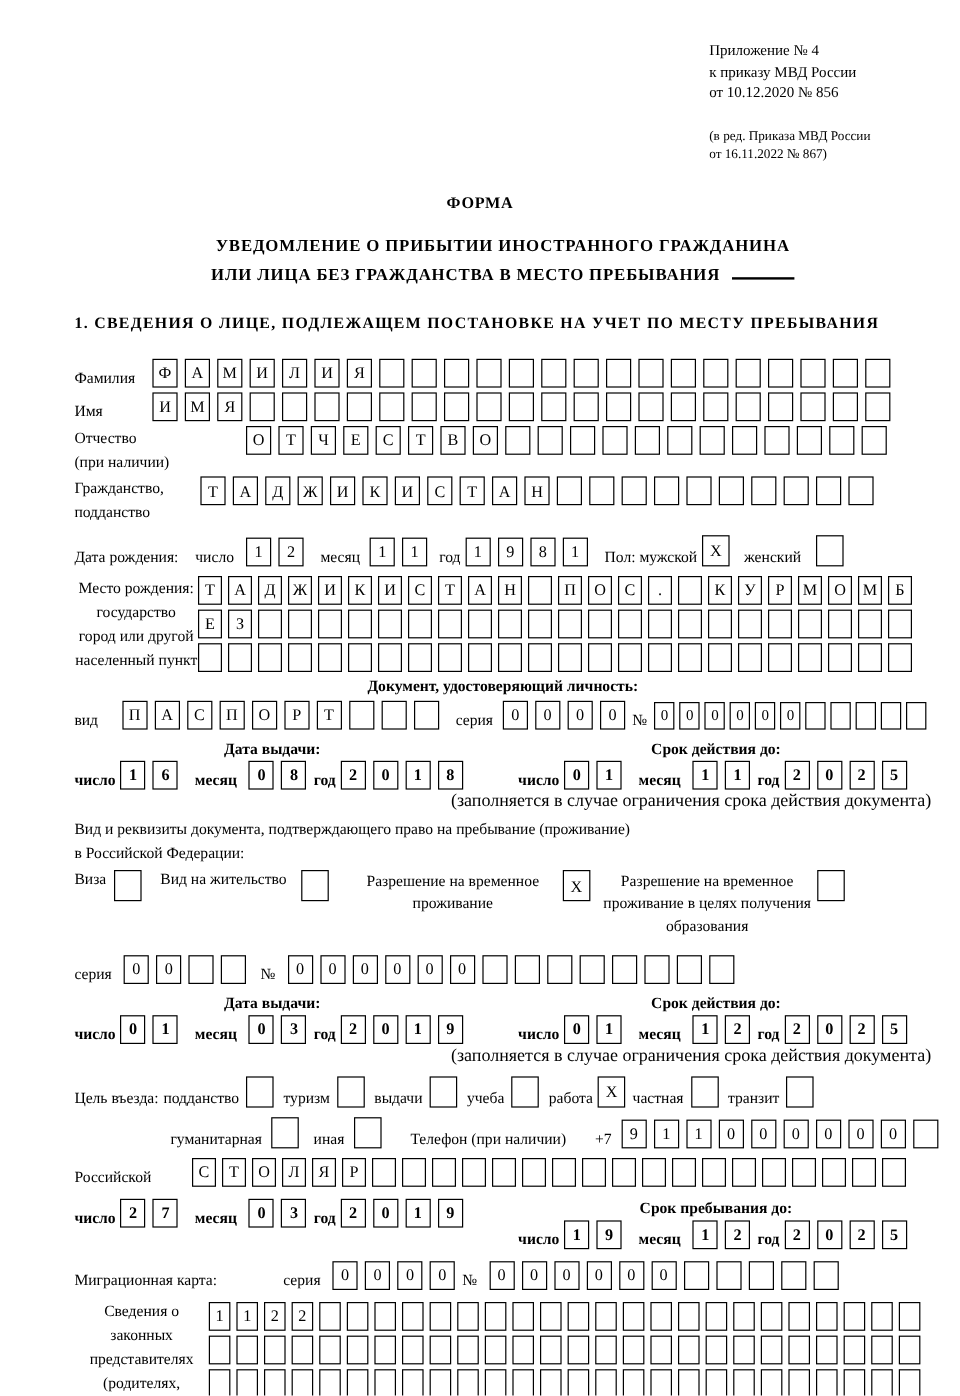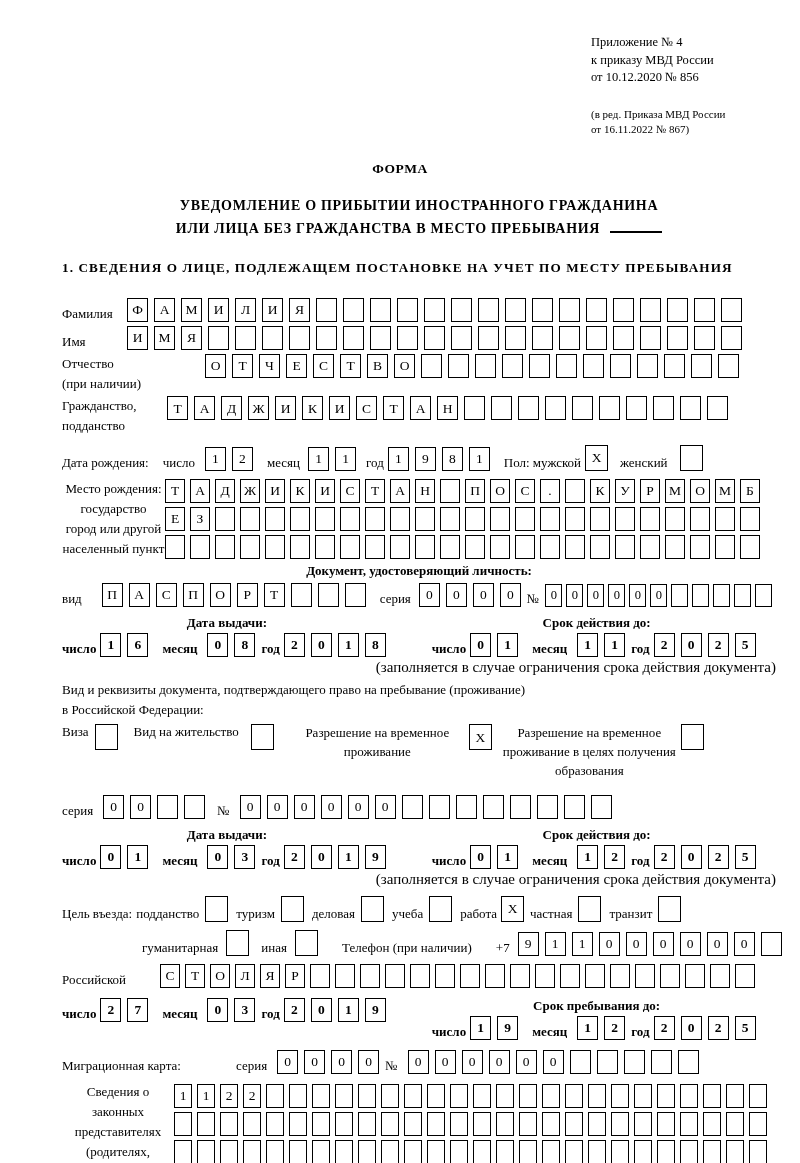--- a/index.html
+++ b/index.html
@@ -495,21 +495,21 @@
   <div class="row mt8">
     <span class="lbl">Цель въезда:</span>
     <span class="lbl ml4">подданство</span>
     <span class="cells cb">
         <span class="c"></span>
       </span>
     <span class="lbl ml8">туризм</span>
     <span class="cells cb">
         <span class="c"></span>
       </span>
-    <span class="lbl ml8">деловая</span>
+    <span class="lbl ml8">выдачи</span>
     <span class="cells cb">
         <span class="c"></span>
       </span>
     <span class="lbl ml8">учеба</span>
     <span class="cells cb">
         <span class="c"></span>
       </span>
     <span class="lbl ml8">работа</span>
     <span class="cells cb ml4">
         <span class="c">X</span>

